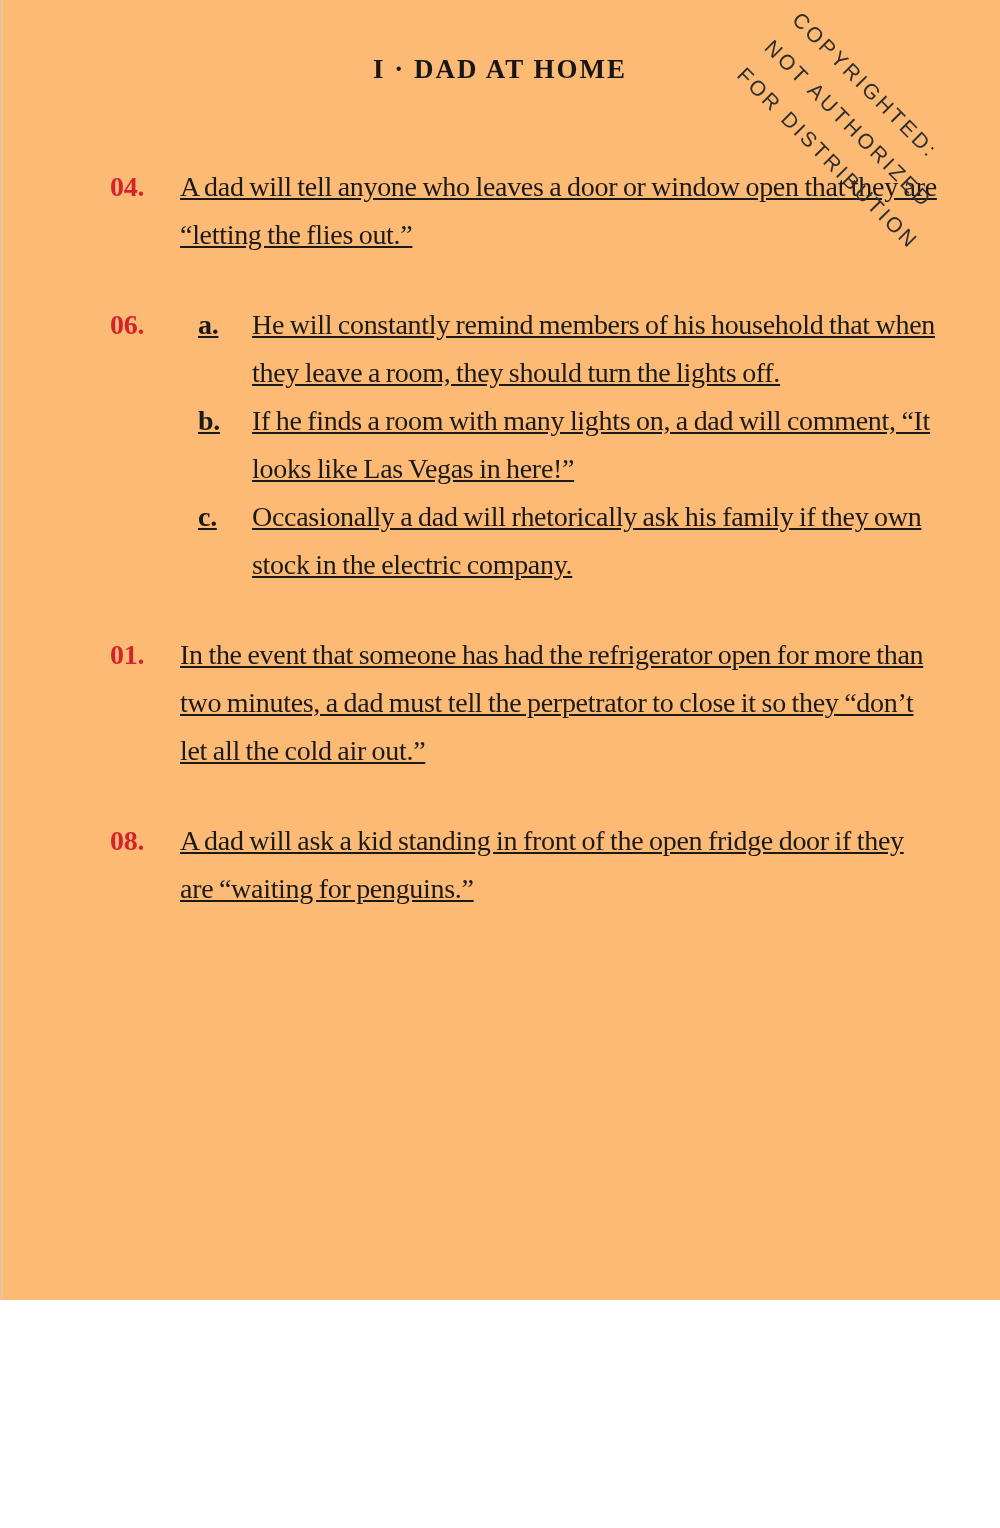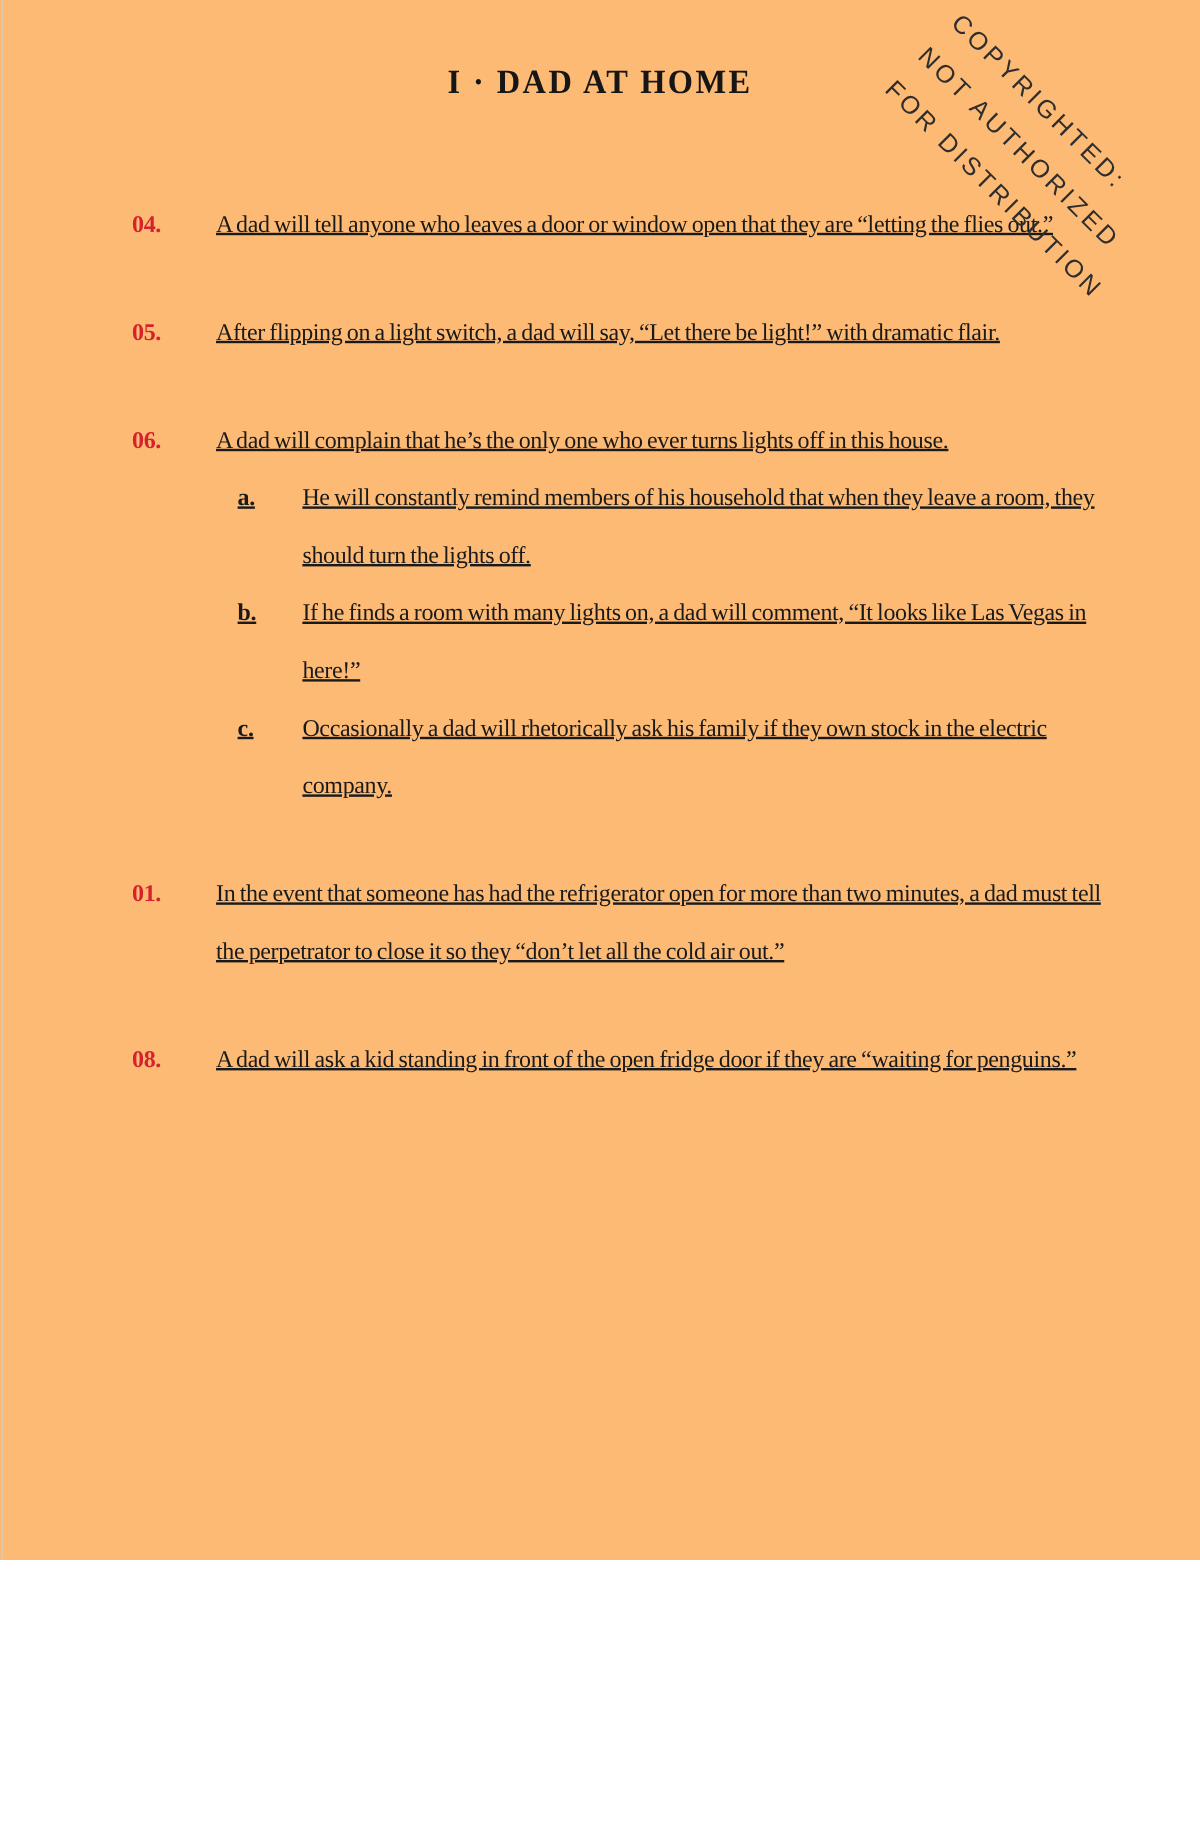--- a/index.html
+++ b/index.html
@@ -45,21 +45,21 @@
     letter-spacing: 3px;
     line-height: 39px;
     color: #2e2e2e;
     white-space: nowrap;
     pointer-events: none;
   }
   .rules {
     margin-top: 80px;
     padding-left: 110px;
     padding-right: 60px;
-    font-size: 20px;
+    font-size: 28px;
     line-height: 48px;
     letter-spacing: -0.3px;
     word-spacing: -1px;
   }
   .rule {
     display: flex;
     align-items: flex-start;
     margin-bottom: 42px;
   }
   .rule-number {
@@ -113,29 +113,24 @@
     <div>FOR DISTRIBUTION</div>
   </div>
 
   <div class="rules">
 
     <div class="rule">
       <span class="rule-number">04.</span>
       <div class="rule-body">A dad will tell anyone who leaves a door or window open that they are “letting the flies out.”</div>
     </div>
 
-    <div class="rule">
-      <span class="rule-number">05.</span>
-      <div class="rule-body">After flipping on a light switch, a dad will say, “Let there be light!” with dramatic flair.</div>
-    </div>
 
     <div class="rule">
       <span class="rule-number">06.</span>
       <div class="rule-body">
-        <div>A dad will complain that he’s the only one who ever turns lights off in this house.</div>
         <div class="subrule">
           <span class="subrule-letter">a.</span>
           <div class="subrule-text">He will constantly remind members of his household that when they leave a room, they should turn the lights off.</div>
         </div>
         <div class="subrule">
           <span class="subrule-letter">b.</span>
           <div class="subrule-text">If he finds a room with many lights on, a dad will comment, “It looks like Las Vegas in here!”</div>
         </div>
         <div class="subrule">
           <span class="subrule-letter">c.</span>

